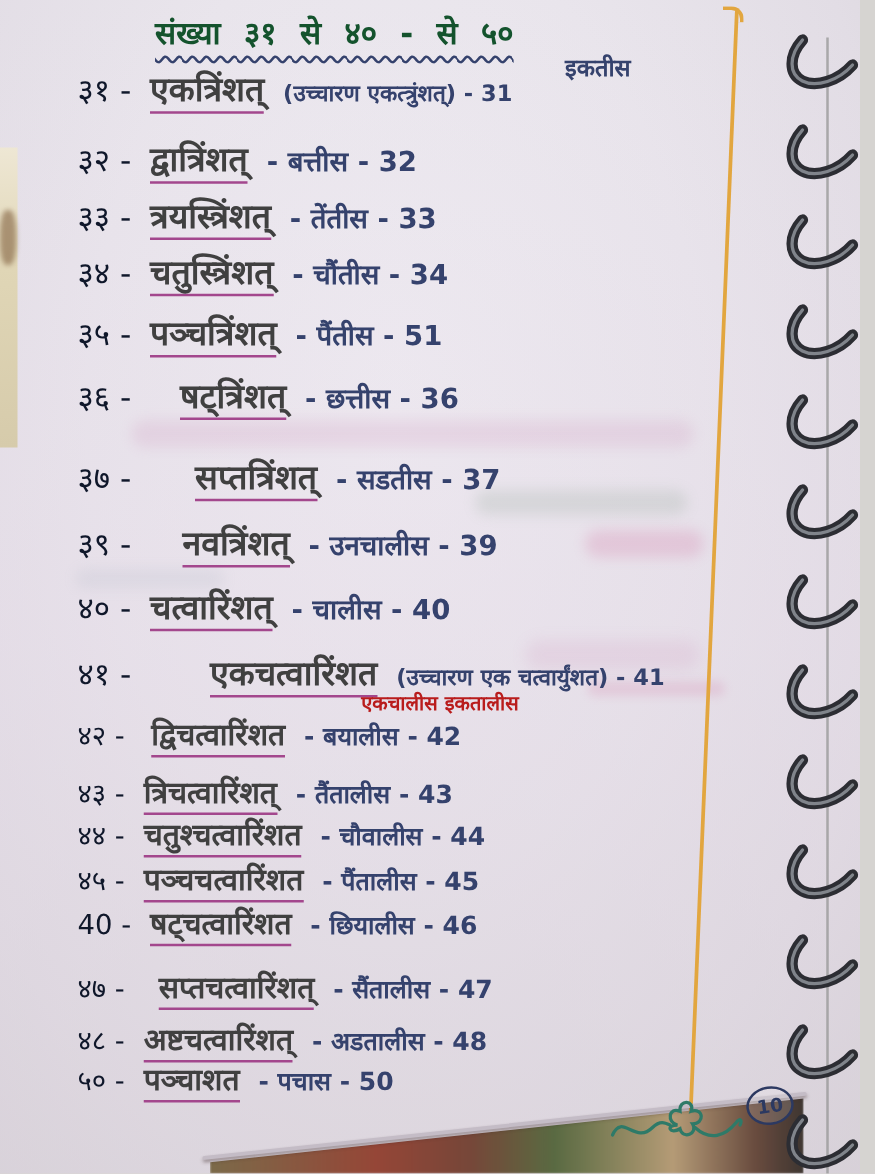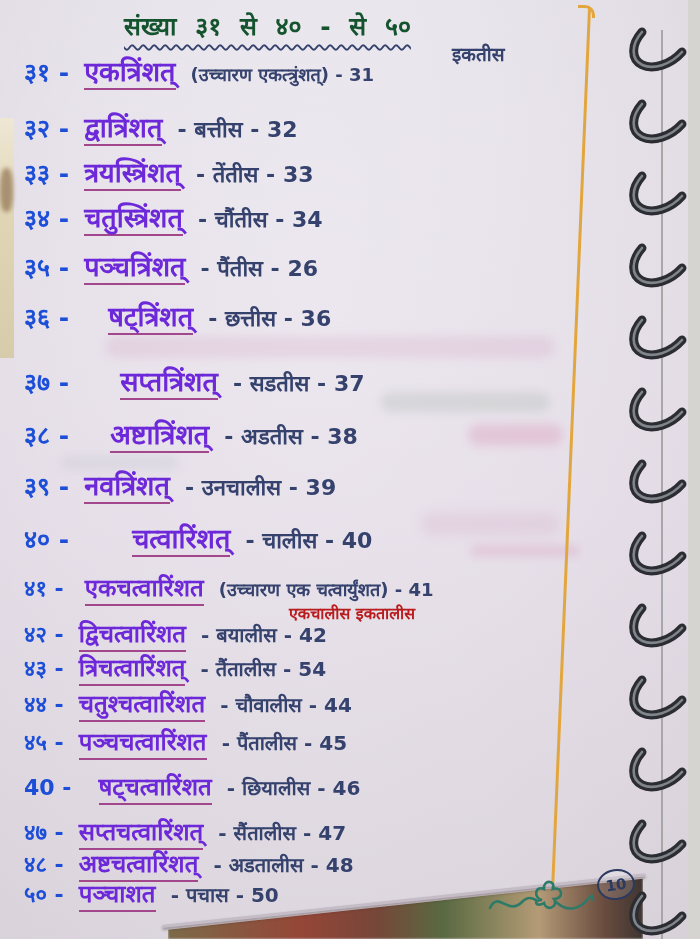--- a/index.html
+++ b/index.html
@@ -36,22 +36,22 @@
 
   
   .heading{position:absolute;left:124px;top:8px;font-size:25px;font-weight:600;color:#14532d;
     word-spacing:10px;text-decoration:underline wavy #35426d 2px;text-underline-offset:9px;
     white-space:nowrap;}
   .heading-annotation{position:absolute;left:452px;top:41px;font-size:19px;font-weight:600;color:#35426d;}
 
   
   .rows{position:absolute;inset:0;}
   .row{position:absolute;left:24px;white-space:nowrap;}
-  .serial{color:#1d4ed8;font-weight:700;}
-  .sanskrit{color:#6d28d9;font-weight:700;margin-left:10px;
+  .serial{color:#0f172a;font-weight:400;margin-left:38px;}
+  .sanskrit{color:#404040;font-weight:700;margin-left:10px;
     border-bottom:2.5px solid #a3478d;padding-bottom:1px;display:inline-block;line-height:1.15;}
   .tail{color:#35426d;font-weight:600;margin-left:10px;}
   .row:nth-child(-n+10) .serial{font-size:25px;}
   .row:nth-child(-n+10) .sanskrit{font-size:27px;}
   .row:nth-child(-n+10) .tail{font-size:22px;}
   .row:nth-child(n+11) .serial{font-size:22px;}
   .row:nth-child(n+11) .sanskrit{font-size:24px;}
   .row:nth-child(n+11) .tail{font-size:20px;}
   .row.with-note .tail{font-size:18px;}
   .subnote{position:absolute;left:265px;top:30px;font-size:16px;color:#b91c1c;font-weight:600;}
@@ -142,36 +142,31 @@
     <span class="tail">- तेंतीस - 33</span>
   </div>
       <div class="row">
     <span class="serial">३४ -</span>
     <span class="sanskrit">चतुस्त्रिंशत्</span>
     <span class="tail">- चौंतीस - 34</span>
   </div>
       <div class="row">
     <span class="serial">३५ -</span>
     <span class="sanskrit">पञ्चत्रिंशत्</span>
-    <span class="tail">- पैंतीस - 26</span>
+    <span class="tail">- पैंतीस - 51</span>
   </div>
       <div class="row">
     <span class="serial">३६ -</span>
     <span class="sanskrit">षट्त्रिंशत्</span>
     <span class="tail">- छत्तीस - 36</span>
   </div>
       <div class="row">
     <span class="serial">३७ -</span>
     <span class="sanskrit">सप्तत्रिंशत्</span>
     <span class="tail">- सडतीस - 37</span>
-  </div>
-      <div class="row">
-    <span class="serial">३८ -</span>
-    <span class="sanskrit">अष्टात्रिंशत्</span>
-    <span class="tail">- अडतीस - 38</span>
   </div>
       <div class="row">
     <span class="serial">३९ -</span>
     <span class="sanskrit">नवत्रिंशत्</span>
     <span class="tail">- उनचालीस - 39</span>
   </div>
       <div class="row">
     <span class="serial">४० -</span>
     <span class="sanskrit">चत्वारिंशत्</span>
     <span class="tail">- चालीस - 40</span>
@@ -182,21 +177,21 @@
     <span class="tail">(उच्चारण एक चत्वार्युंशत) - 41</span>
   <span class="subnote">एकचालीस  इकतालीस</span></div>
       <div class="row">
     <span class="serial">४२ -</span>
     <span class="sanskrit">द्विचत्वारिंशत</span>
     <span class="tail">- बयालीस - 42</span>
   </div>
       <div class="row">
     <span class="serial">४३ -</span>
     <span class="sanskrit">त्रिचत्वारिंशत्</span>
-    <span class="tail">- तैंतालीस - 54</span>
+    <span class="tail">- तैंतालीस - 43</span>
   </div>
       <div class="row">
     <span class="serial">४४ -</span>
     <span class="sanskrit">चतुश्चत्वारिंशत</span>
     <span class="tail">- चौवालीस - 44</span>
   </div>
       <div class="row">
     <span class="serial">४५ -</span>
     <span class="sanskrit">पञ्चचत्वारिंशत</span>
     <span class="tail">- पैंतालीस - 45</span>

